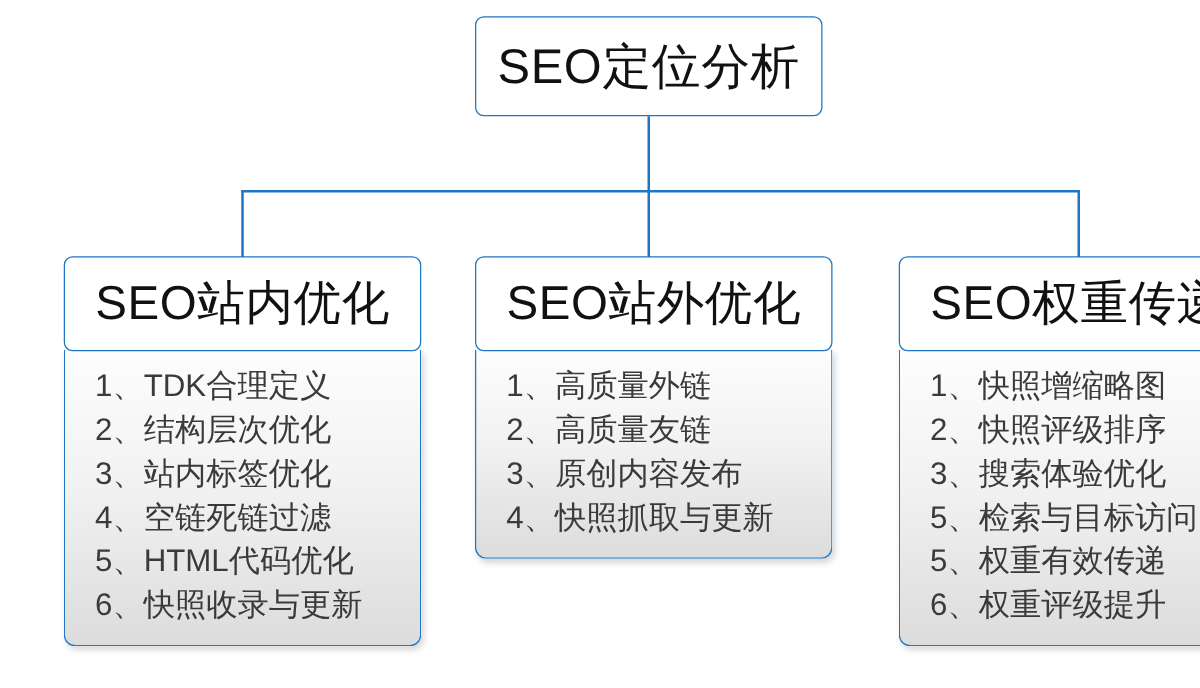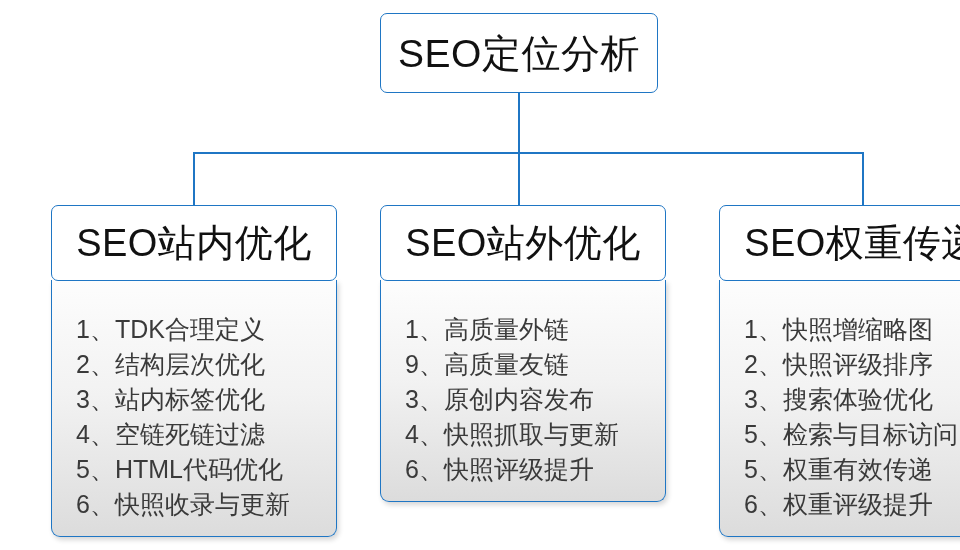--- a/index.html
+++ b/index.html
@@ -80,21 +80,21 @@
     line-height: 1;
     color: #111111;
     letter-spacing: 0.5px;
     white-space: nowrap;
   }
 
   .col-body {
     box-sizing: border-box;
     width: 100%;
     margin-top: -1px;
-    padding: 32px 0 14px 24px;
+    padding: 12px 0 14px 24px;
     border: 1.6px solid #1f76c4;
     border-top: none;
     border-bottom-left-radius: 9px;
     border-bottom-right-radius: 9px;
     background: linear-gradient(to bottom, #fdfdfd 0%, #f2f2f2 45%, #e2e2e2 85%, #dcdcdc 100%);
     box-shadow: 2px 3px 5px rgba(0,0,0,0.16);
   }
 
   .col-item {
     font-size: 25px;
@@ -135,24 +135,23 @@
       <div class="col-item">6、快照收录与更新</div>
     </div>
   </div>
 
   <div class="column col-1">
     <div class="col-head">
       <span class="col-head-label">SEO站外优化</span>
     </div>
     <div class="col-body">
       <div class="col-item">1、高质量外链</div>
-      <div class="col-item">9、高质量友链</div>
+      <div class="col-item">2、高质量友链</div>
       <div class="col-item">3、原创内容发布</div>
       <div class="col-item">4、快照抓取与更新</div>
-      <div class="col-item">6、快照评级提升</div>
     </div>
   </div>
 
   <div class="column col-2">
     <div class="col-head">
       <span class="col-head-label">SEO权重传递</span>
     </div>
     <div class="col-body">
       <div class="col-item">1、快照增缩略图</div>
       <div class="col-item">2、快照评级排序</div>

